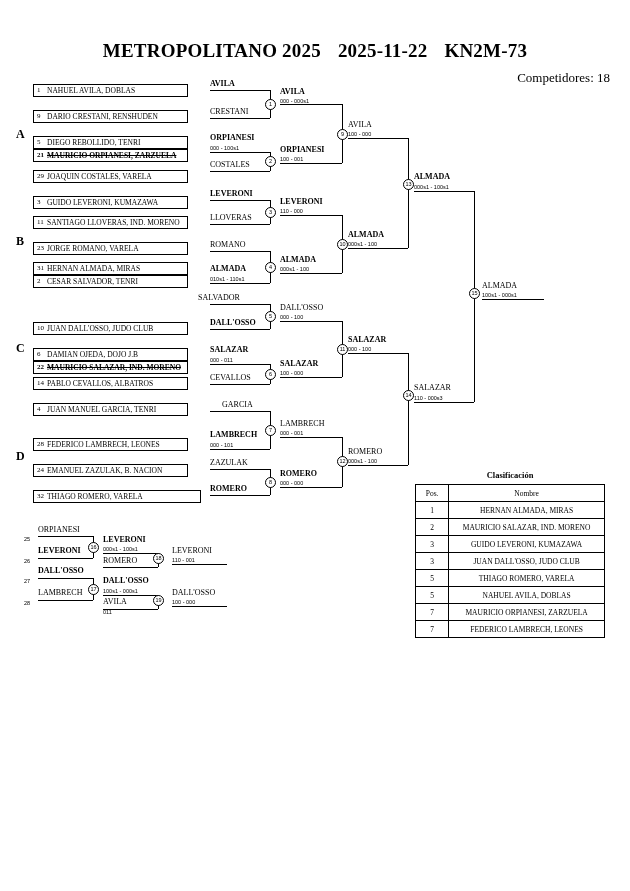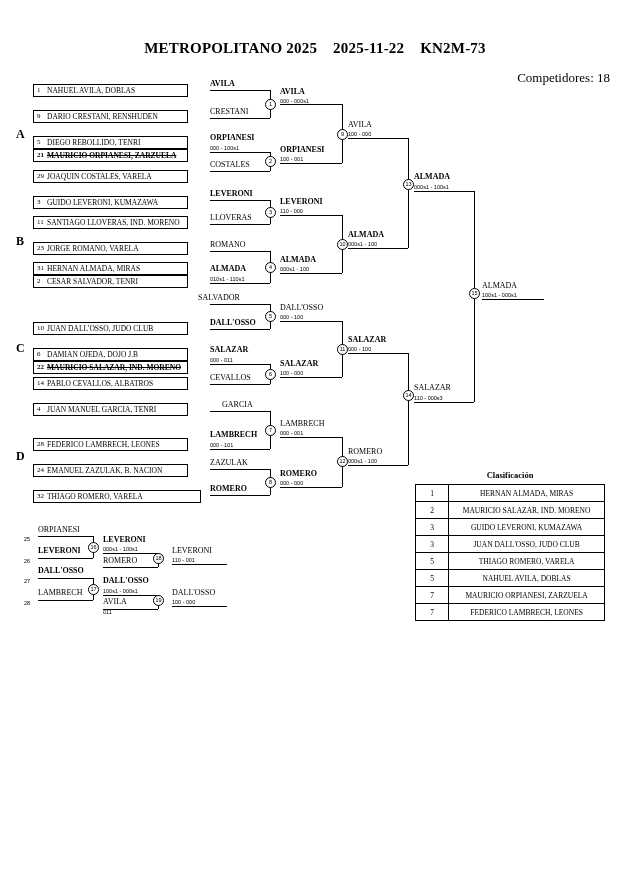--- a/index.html
+++ b/index.html
@@ -6,21 +6,21 @@
   body{
     width:630px;height:891px;background:#ffffff;
     font-family:"Liberation Serif", serif;color:#000;
     position:relative;overflow:hidden;
   }
   .page{position:relative;width:630px;height:891px;}
 
   
   .title{
     position:absolute;left:0;top:40px;width:630px;text-align:center;
-    font-family:"Liberation Serif", serif;font-weight:bold;font-size:15px;
+    font-family:"Liberation Serif", serif;font-weight:bold;font-size:19px;
     letter-spacing:0.2px;
   }
   .title span{margin:0 6px;}
   .competidores{
     position:absolute;right:20px;top:70px;font-size:13px;
     font-family:"Liberation Serif", serif;
   }
   .hline{position:absolute;background:#000;height:1px;}
   .vline{position:absolute;background:#000;width:1px;}
 
@@ -343,20 +343,24 @@
   <div class="wname" style="left:172px;top:588px;">DALL'OSSO</div>
   <div class="score" style="left:172px;top:599px;">100 - 000</div>
   <div class="hline" style="left:172px;top:606px;width:55px;"></div>
 
   <div class="score" style="left:24px;top:536px;">25</div>
   <div class="score" style="left:24px;top:578px;">27</div>
 
   <div class="clas-title" style="left:415px;top:470px;width:190px;">Clasificación</div>
   <table class="clas" style="left:415px;top:484px;width:190px;">
     <tbody>
+        <tr>
+      <th class="pos">Pos.</th>
+      <th class="nom">Nombre</th>
+    </tr>
     <tr>
       <td class="pos">1</td>
       <td class="nom">HERNAN ALMADA, MIRAS</td>
     </tr>
     <tr>
       <td class="pos">2</td>
       <td class="nom">MAURICIO SALAZAR, IND. MORENO</td>
     </tr>
     <tr>
       <td class="pos">3</td>

